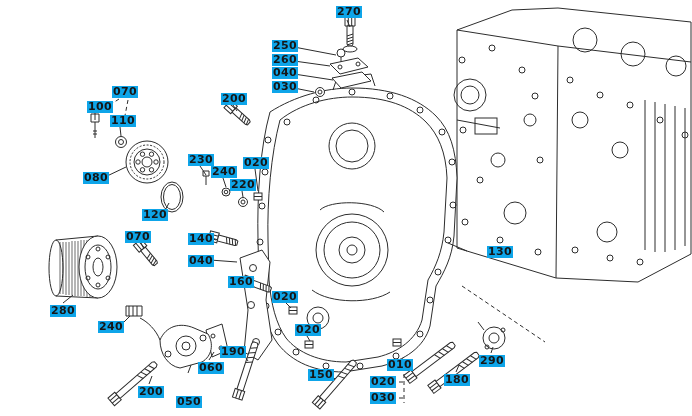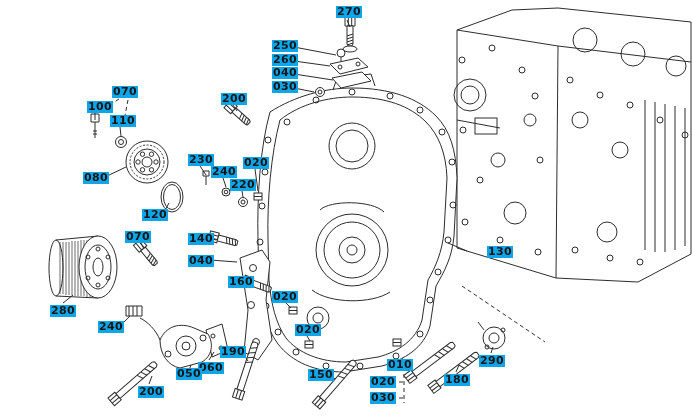--- a/index.html
+++ b/index.html
@@ -309,21 +309,21 @@
     <span class="co" style="left:125px;top:231px">070</span>
     <span class="co" style="left:188px;top:255px">040</span>
     <span class="co" style="left:228px;top:276px">160</span>
     <span class="co" style="left:272px;top:291px">020</span>
     <span class="co" style="left:487px;top:246px">130</span>
     <span class="co" style="left:50px;top:305px">280</span>
     <span class="co" style="left:98px;top:321px">240</span>
     <span class="co" style="left:295px;top:324px">020</span>
     <span class="co" style="left:220px;top:346px">190</span>
     <span class="co" style="left:198px;top:362px">060</span>
-    <span class="co" style="left:176px;top:368px">050</span>
+    <span class="co" style="left:176px;top:396px">050</span>
     <span class="co" style="left:138px;top:386px">200</span>
     <span class="co" style="left:308px;top:369px">150</span>
     <span class="co" style="left:370px;top:376px">020</span>
     <span class="co" style="left:387px;top:359px">010</span>
     <span class="co" style="left:370px;top:392px">030</span>
     <span class="co" style="left:444px;top:374px">180</span>
     <span class="co" style="left:479px;top:355px">290</span>
   </div>
 </div>
 

